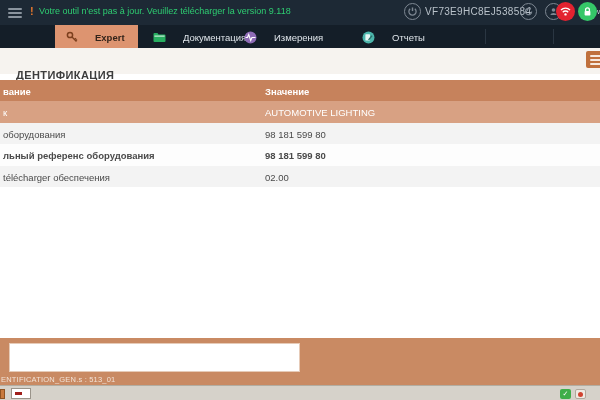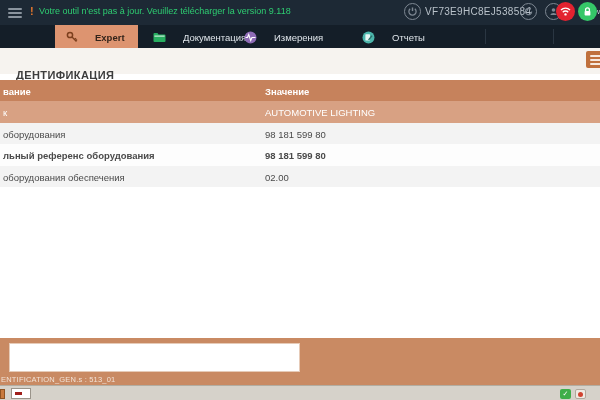--- a/index.html
+++ b/index.html
@@ -168,21 +168,21 @@
     </div>
     <div class="trow rgray">
       <span class="c-name">оборудования</span>
       <span class="c-value">98 181 599 80</span>
     </div>
     <div class="trow rwhite">
       <span class="c-name">льный референс оборудования</span>
       <span class="c-value">98 181 599 80</span>
     </div>
     <div class="trow rgray">
-      <span class="c-name">оборудования обеспечения</span>
+      <span class="c-name">télécharger обеспечения</span>
       <span class="c-value">02.00</span>
     </div>
   </div>
 
   <div class="footband">
     <input class="foot-input" type="text" value="" style="">
     <span class="status-text">ENTIFICATION_GEN.s : 513_01</span>
   </div>
 
   <div class="taskbar">

